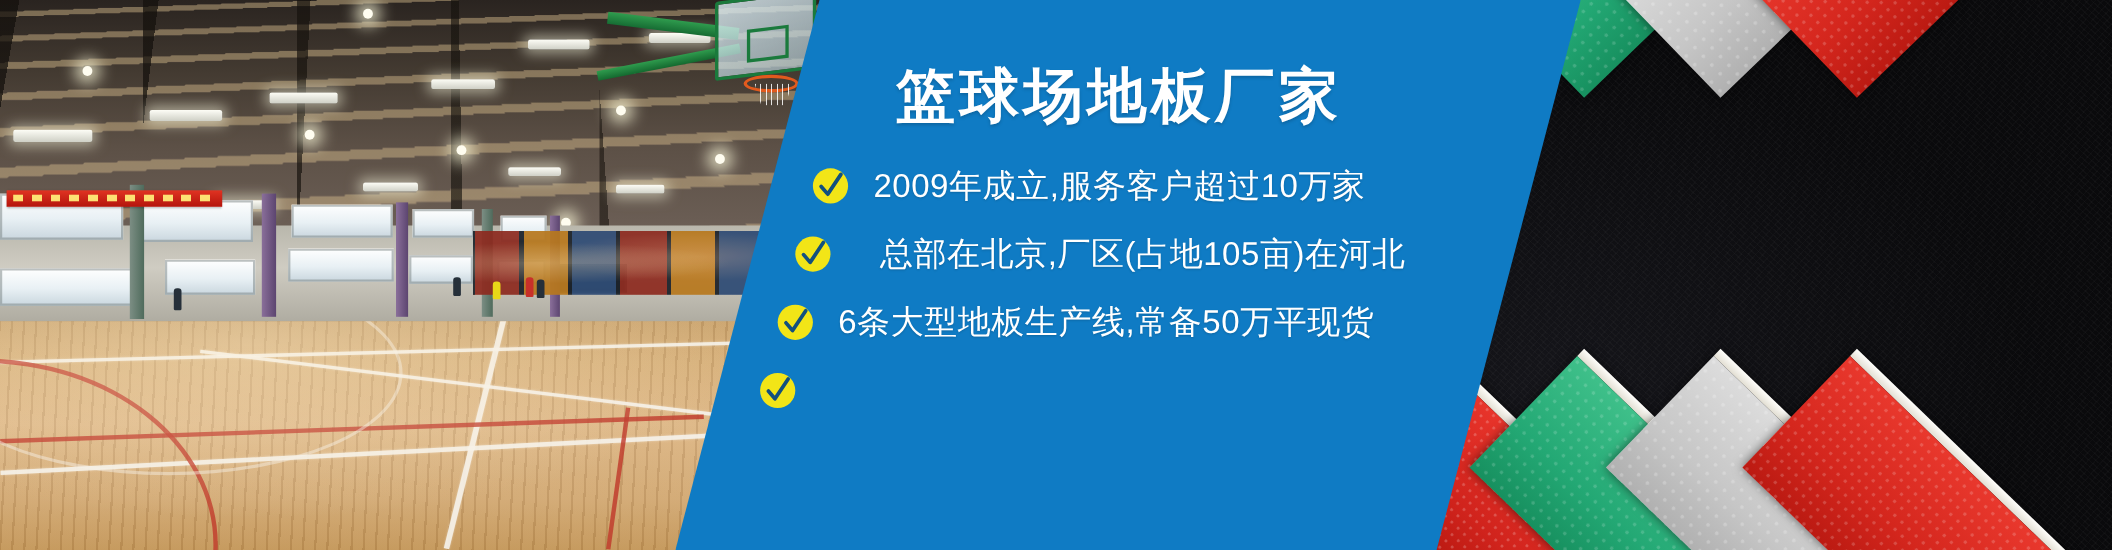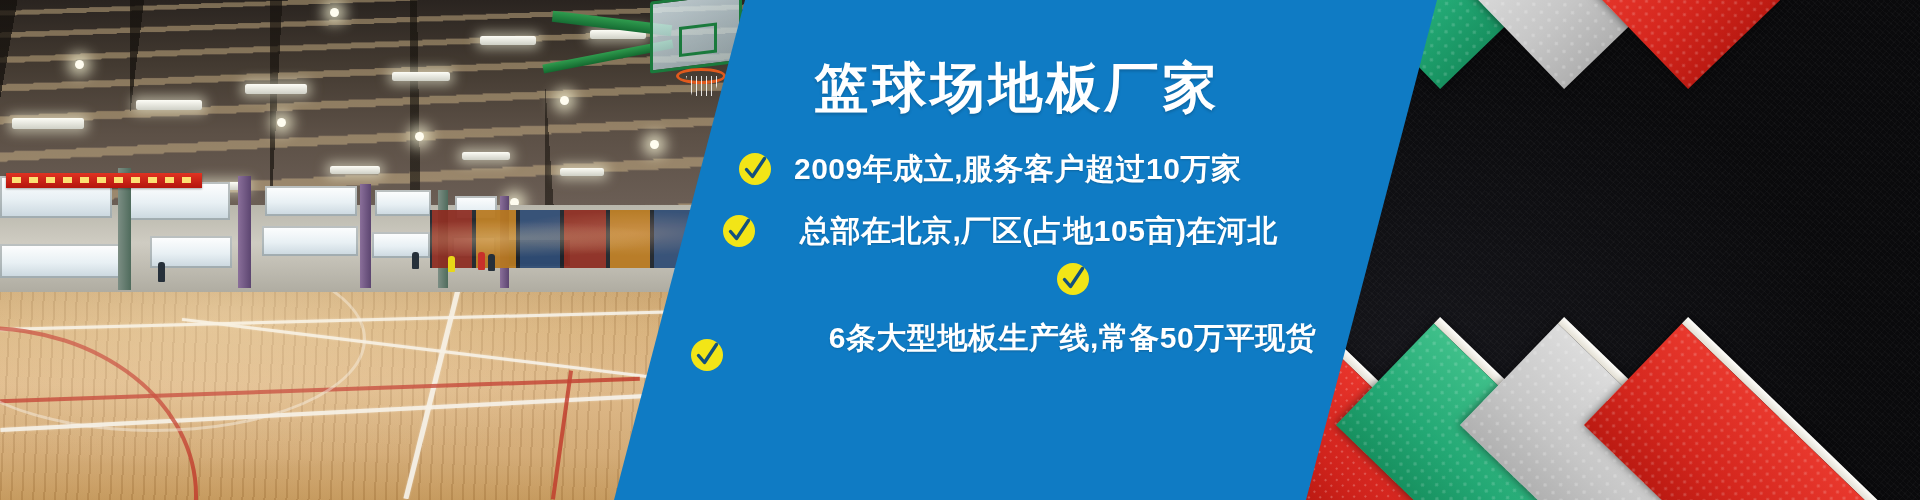--- a/index.html
+++ b/index.html
@@ -268,32 +268,32 @@
     top: 138px; left: 0; width: 100%;
   }
   .bullet {
     display: flex;
     align-items: center;
     height: 62px;
     gap: 22px;
   }
   .bullet:nth-child(1) { margin-left: 124px; }
   .bullet:nth-child(2) { margin-left: 108px; gap: 44px; }
-  .bullet:nth-child(3) { margin-left: 92px; flex-direction: column; }
+  .bullet:nth-child(3) { margin-left: 92px; }
   .bullet:nth-child(4) { margin-left: 76px; }
   .check-icon {
     flex: 0 0 auto;
     width: 34px; height: 34px;
     position: relative;
   }
   .check-icon svg { display: block; width: 34px; height: 34px; }
   .bullet-text {
     color: #ffffff;
     font-size: 30px;
-    font-weight: 700;
+    font-weight: 400;
     letter-spacing: .5px;
     white-space: nowrap;
     text-shadow: 0 1px 2px rgba(0,0,0,.18);
   }
 </style>
 </head>
 <body>
 
 <div id="banner">
 

